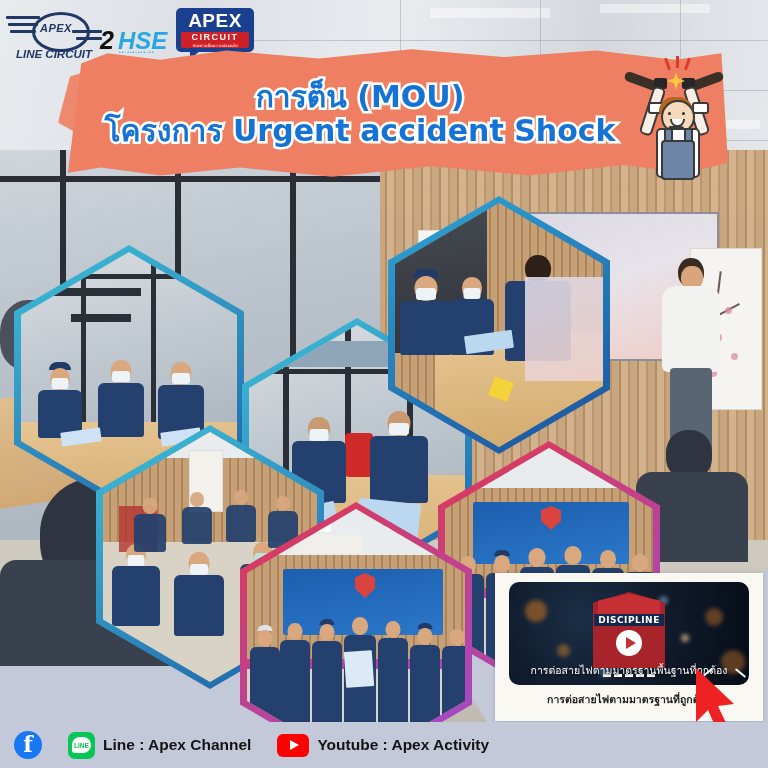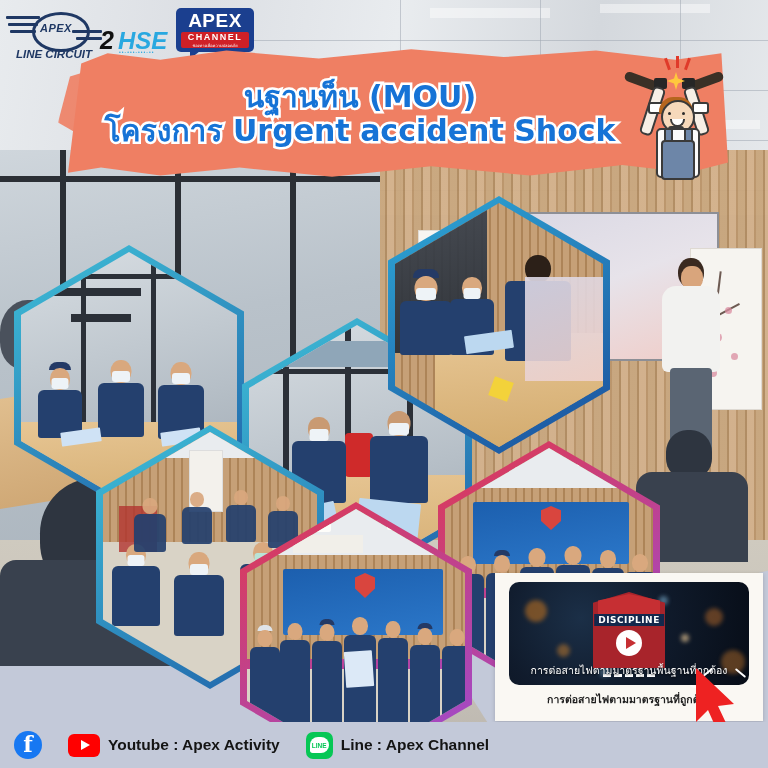--- a/index.html
+++ b/index.html
@@ -331,30 +331,30 @@
       <div class="hse-2">2</div>
       <div class="hse-txt">HSE</div>
       <div class="hse-sub">••-•••-•••-••</div>
     </div>
 
     <div class="logo-channel">
       <div class="ch-bubble"></div>
       <div class="ch-tail"></div>
       <div class="ch-apex">APEX</div>
       <div class="ch-red">
-        <span>CHANNEL</span>
+        <span>CIRCUIT</span>
       </div>
       <div class="ch-thai">ช่องทางเพื่อความปลอดภัย</div>
     </div>
   </div>
 
   <div class="banner-soft"></div>
   <div class="banner"></div>
   <div class="title-wrap">
-    <div class="title-line">นฐานท็น (MOU)</div>
+    <div class="title-line">การต็น (MOU)</div>
     <div class="title-line l2">โครงการ Urgent accident Shock</div>
   </div>
 
   <div class="shockman">
     <div class="sm-cable sm-cableL"></div>
     <div class="sm-cable sm-cableR"></div>
     <div class="sm-plugL"></div>
     <div class="sm-plugR"></div>
     <div class="sm-spark"></div>
     <div class="sm-zig" style="left:46px;top:2px;transform:rotate(-20deg);"></div>
@@ -631,30 +631,30 @@
       <polygon points="2,0 2,54 14,42 22,60 32,55 24,38 40,36" fill="#ee2222"></polygon>
     </svg>
   </div>
 
   <div class="footer">
 
     <div class="f-item f1">
       <div class="fb-icon"></div>
     </div>
 
-    <div class="f-item f2">
-      <div class="yt-icon">
-          <div class="yt-tri"></div>
-        </div>
-      <div class="f-label">Youtube : Apex Activity</div>
-    </div>
-
     <div class="f-item f3">
       <div class="line-icon">
         <div class="line-bub">
             <span>LINE</span>
           </div>
       </div>
       <div class="f-label">Line : Apex Channel</div>
     </div>
+
+    <div class="f-item f2">
+      <div class="yt-icon">
+          <div class="yt-tri"></div>
+        </div>
+      <div class="f-label">Youtube : Apex Activity</div>
+    </div>
   </div>
 
 </div>
 
 </body></html>

